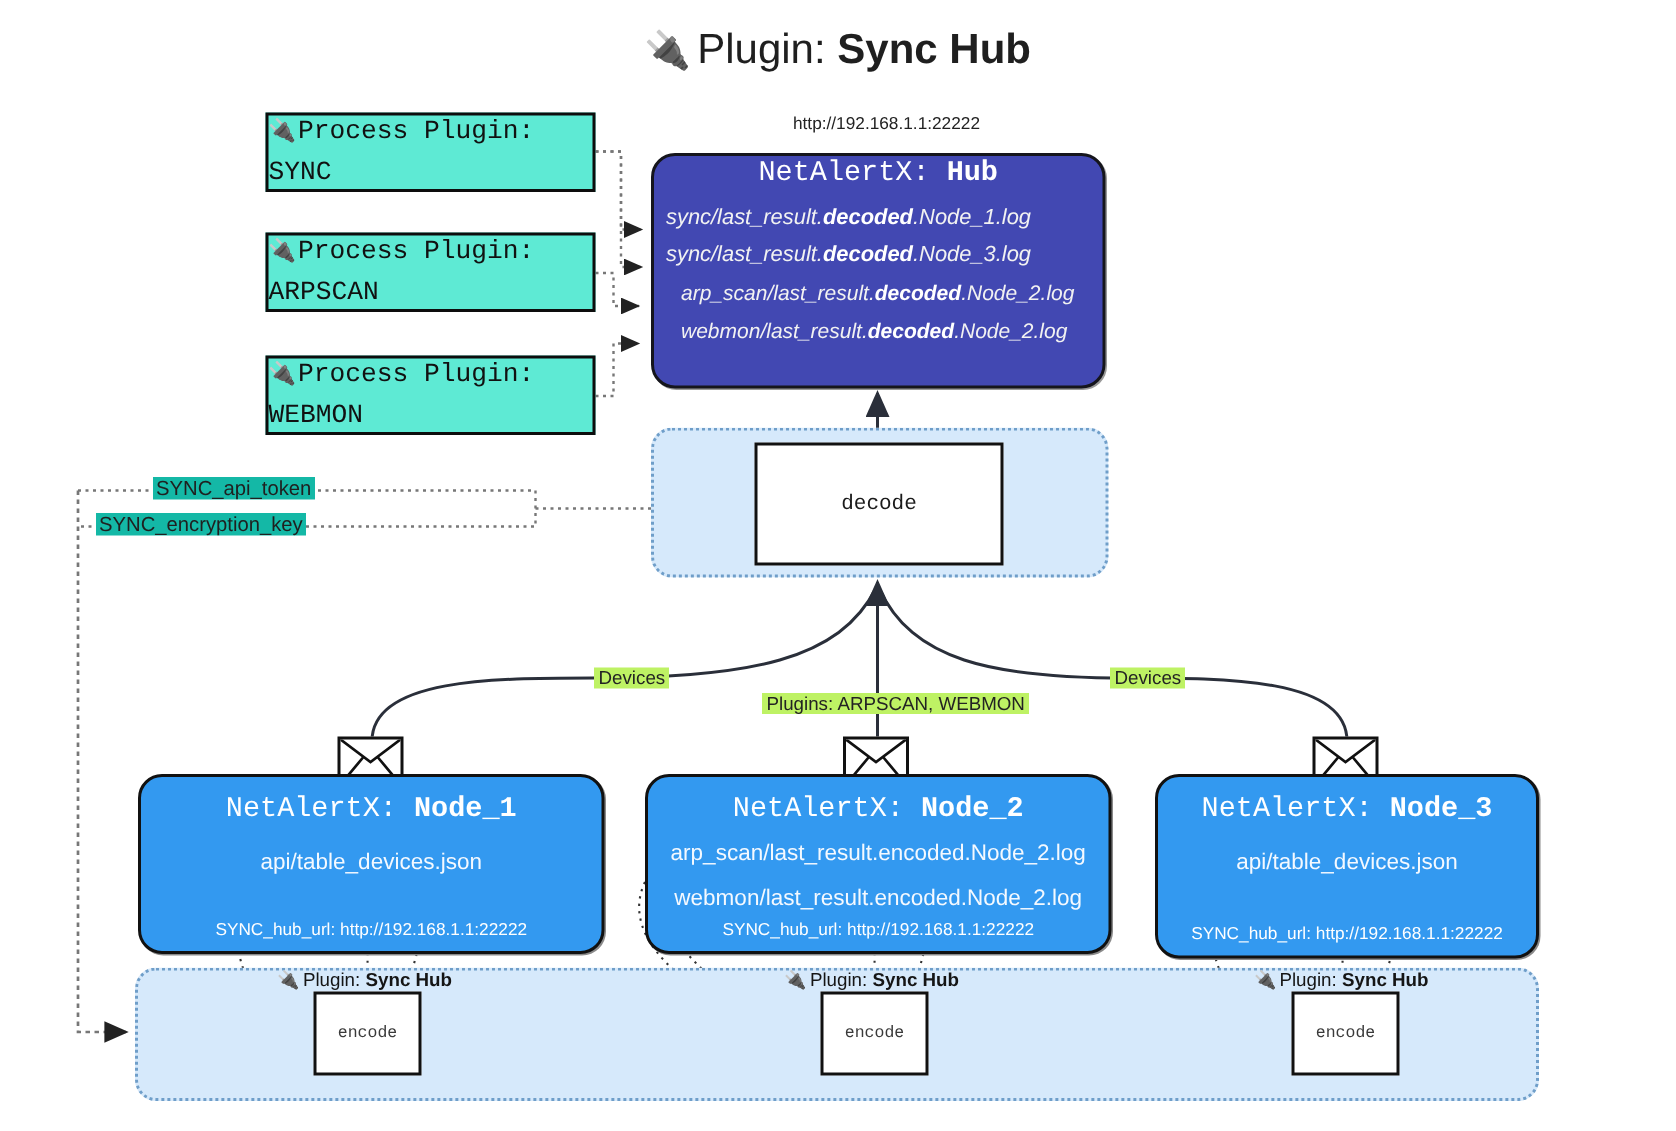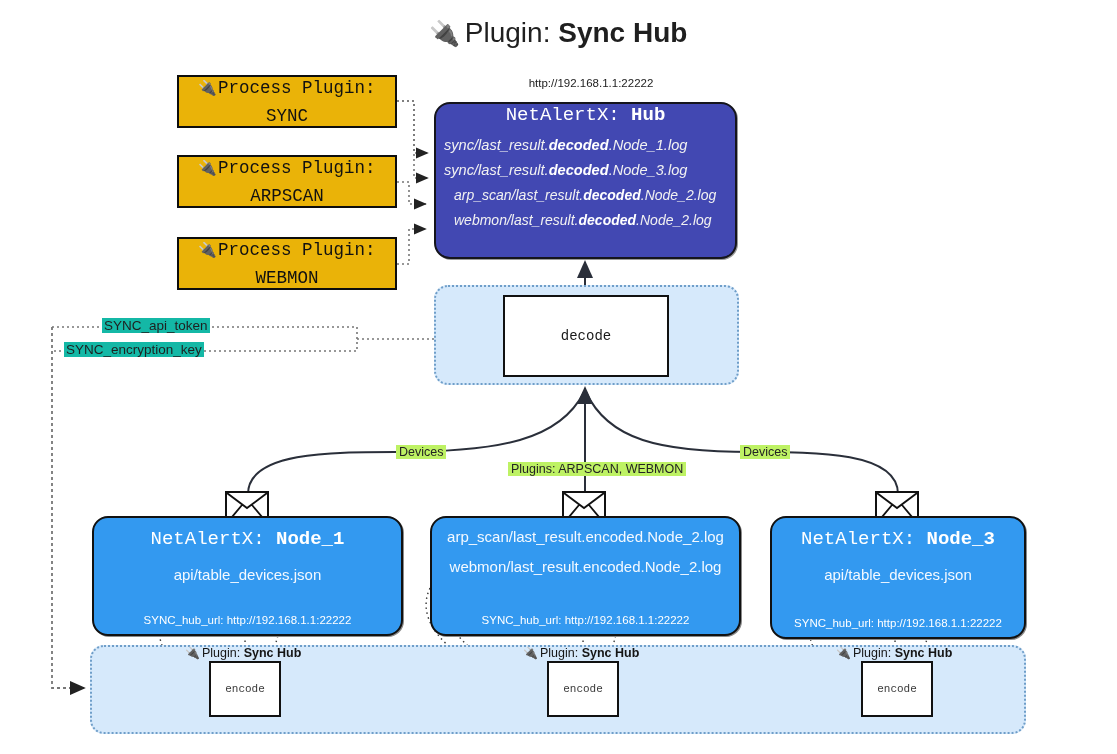--- a/index.html
+++ b/index.html
@@ -9,22 +9,22 @@
   svg.layer{position:absolute;left:0;top:0;width:1117px;height:754px;pointer-events:none;}
 
   
   #page-title{position:absolute;left:0;top:16px;width:1117px;text-align:center;
     font-size:28px;line-height:34px;color:#1f1f1f;white-space:nowrap;}
   #page-title .plug{font-size:25px;margin-right:4px;display:inline-block;transform:rotate(-6px);}
   #page-title .lead{font-weight:400;}
   #page-title .strong{font-weight:bold;}
 
   
-  .procbox{position:absolute;background:#eab308;border:2.5px solid #0d0d0d;
-    box-sizing:border-box;display:flex;flex-direction:column;align-items:center;
+  .procbox{position:absolute;background:#5eead4;border:2.5px solid #0d0d0d;
+    box-sizing:border-box;display:flex;flex-direction:column;align-items:flex-start;
     justify-content:center;font-family:"Liberation Mono",monospace;font-size:17.5px;
     line-height:26px;color:#111;}
   .procbox .l1{white-space:nowrap;}
   .procbox .l2{white-space:nowrap;}
   .procbox .plug{font-size:15px;margin-right:1px;}
 
   
   #hub-url{position:absolute;left:462px;top:77px;width:258px;text-align:center;
     font-size:11.5px;color:#222;white-space:nowrap;}
   #hub-box{position:absolute;left:434px;top:102px;width:303px;height:157px;
@@ -197,20 +197,23 @@
 
   <div class="node" style="left:92px;top:516px;width:311px;height:120px;">
     <div class="ntitle">
       <span>NetAlertX:</span> <b>Node_1</b>
     </div>
     <div class="nline" style="margin-top:10px;">api/table_devices.json</div>
     <div class="nfoot">SYNC_hub_url: http://192.168.1.1:22222</div>
   </div>
 
   <div class="node" style="left:430px;top:516px;width:311px;height:120px;">
+    <div class="ntitle">
+      <span>NetAlertX:</span> <b>Node_2</b>
+    </div>
     <div class="nline" style="margin-top:4px;">arp_scan/last_result.encoded.Node_2.log</div>
     <div class="nline">webmon/last_result.encoded.Node_2.log</div>
     <div class="nfoot">SYNC_hub_url: http://192.168.1.1:22222</div>
   </div>
 
   <div class="node" style="left:770px;top:516px;width:256px;height:123px;">
     <div class="ntitle">
       <span>NetAlertX:</span> <b>Node_3</b>
     </div>
     <div class="nline" style="margin-top:10px;">api/table_devices.json</div>

